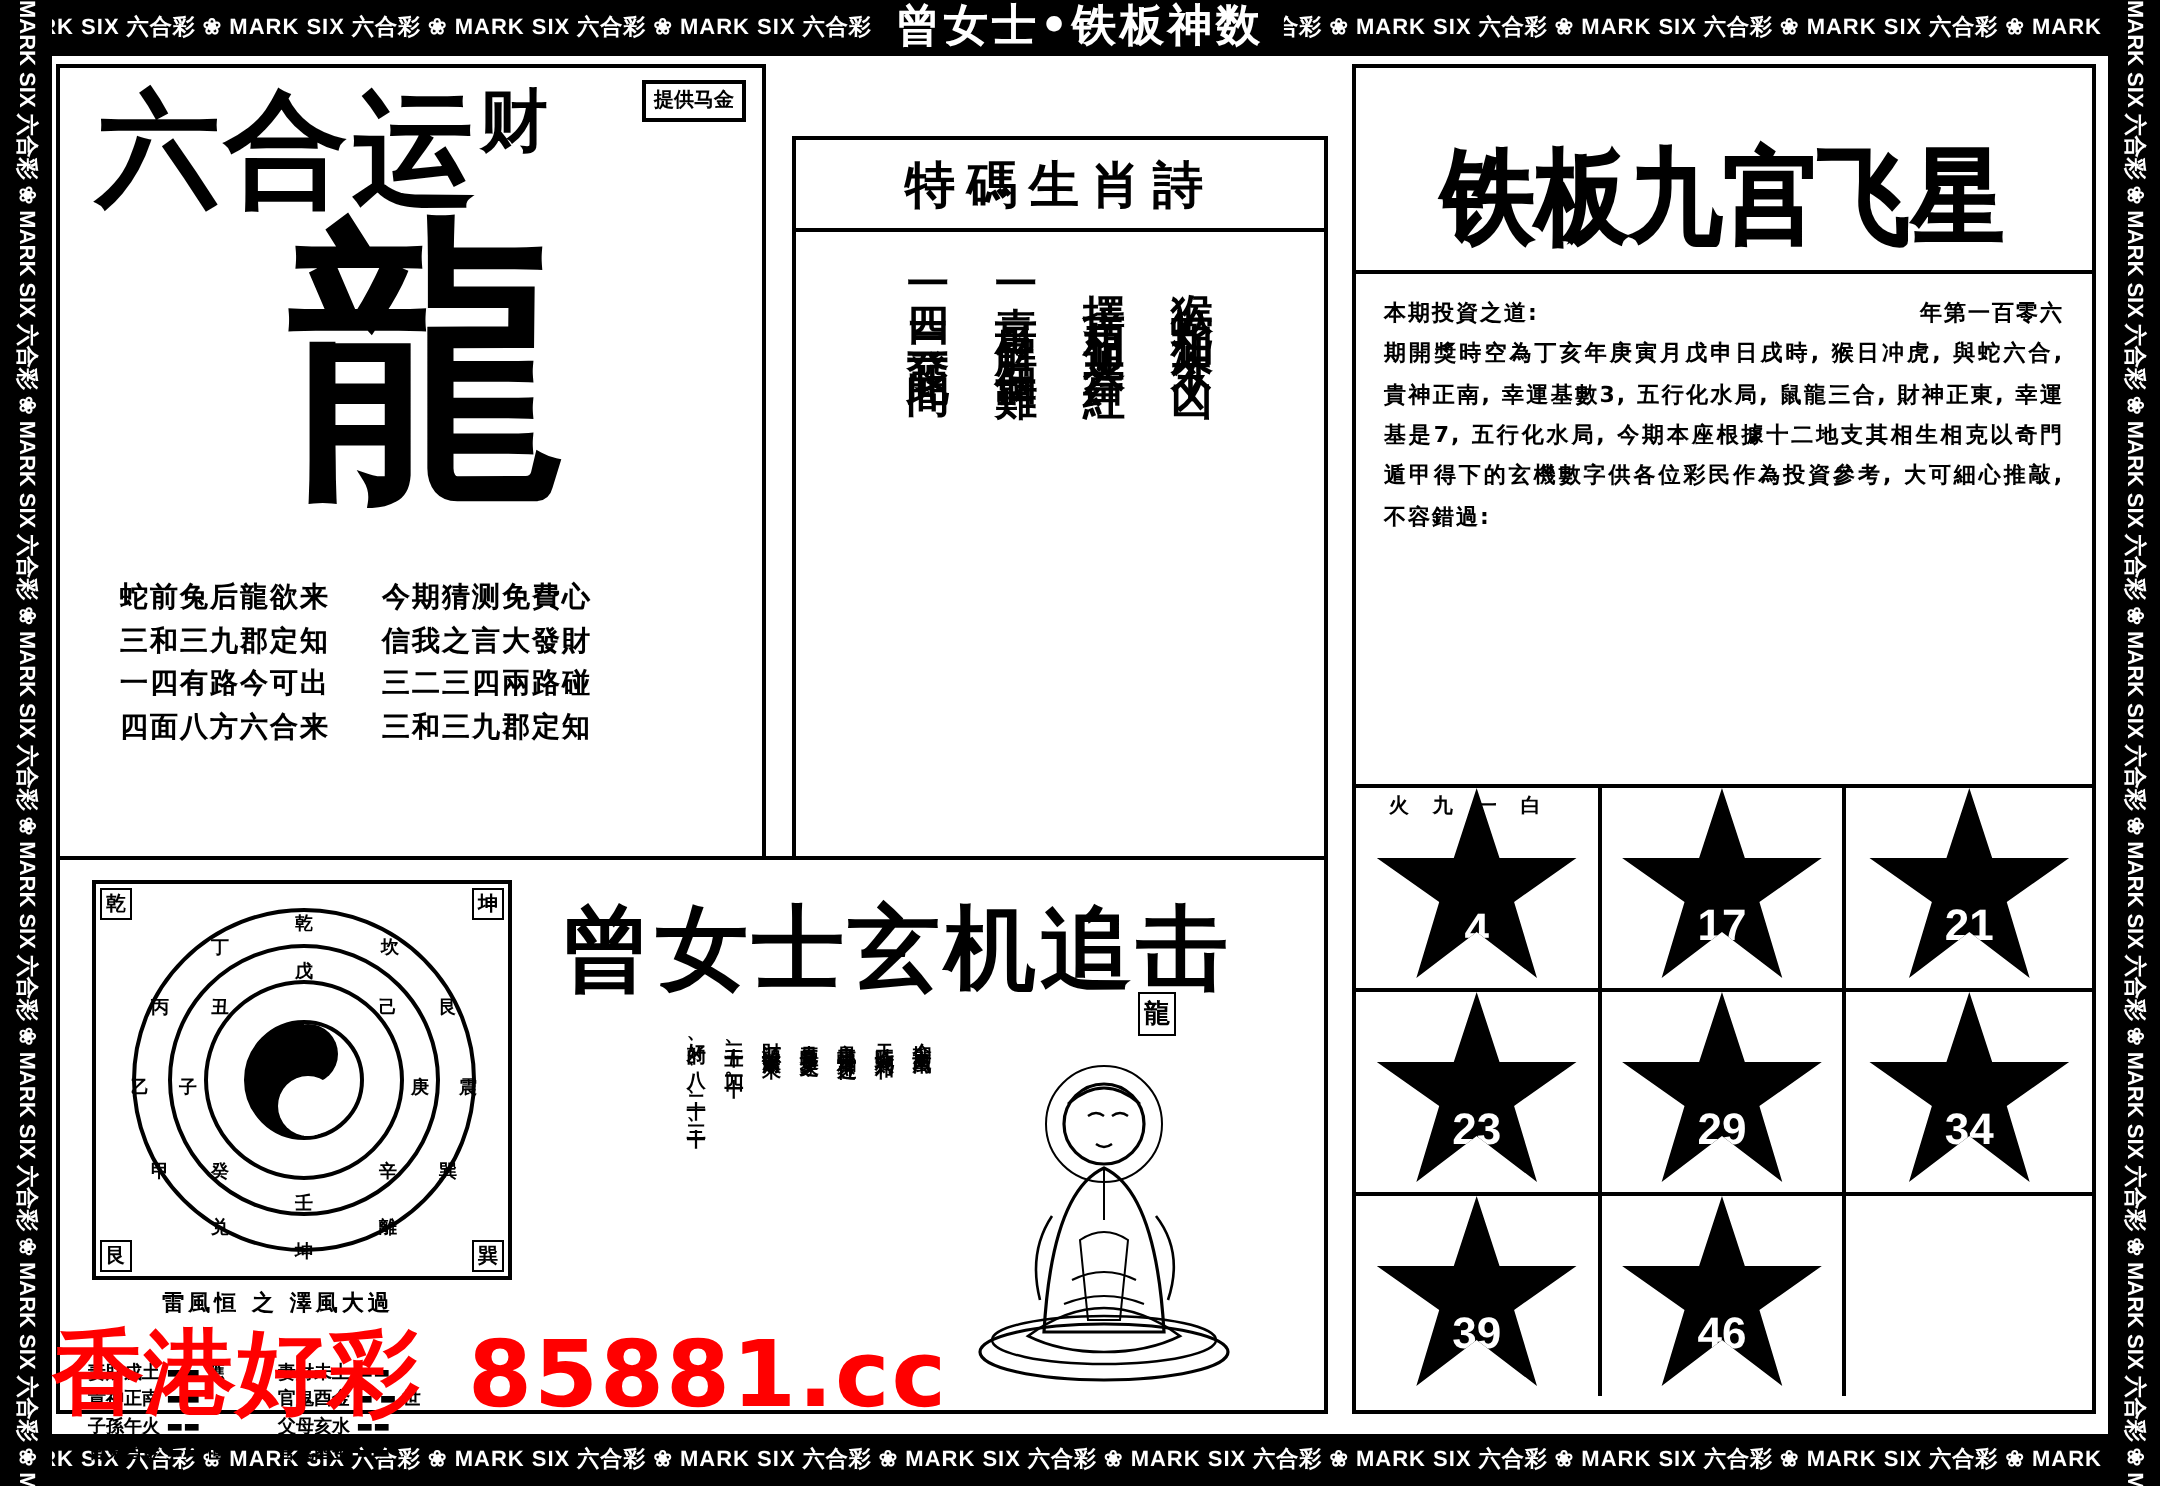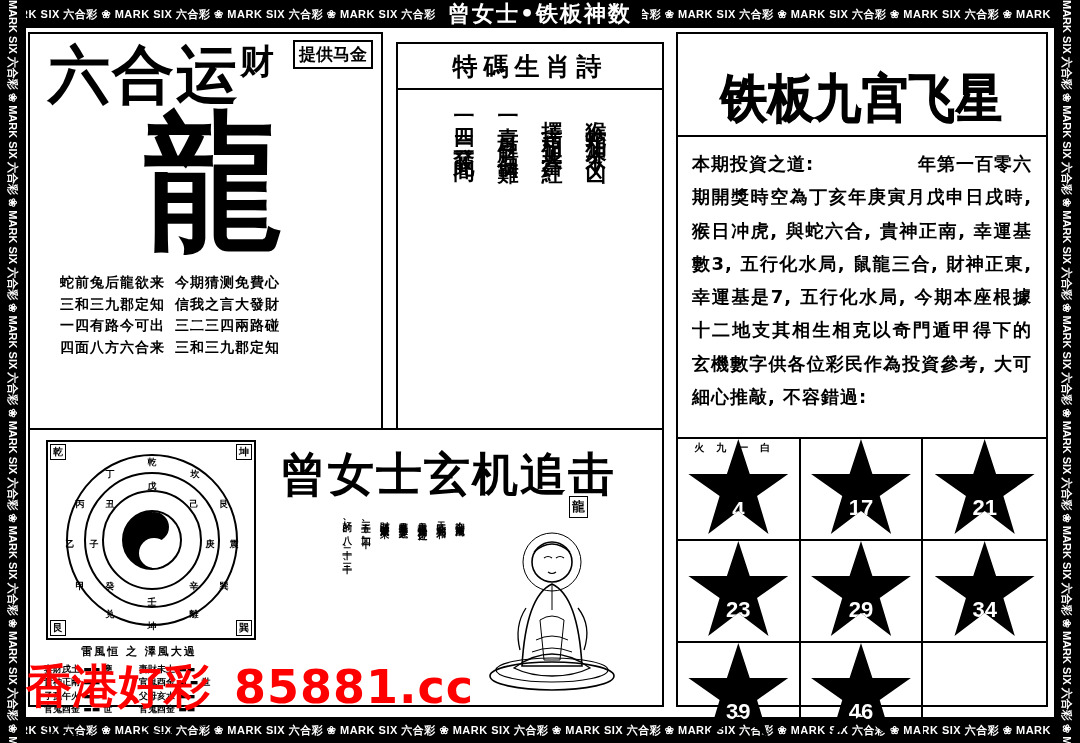--- a/index.html
+++ b/index.html
@@ -86,41 +86,41 @@
   .dragon-char {
     position: absolute; left: 108px; top: 72px;
     font-size: 150px; font-weight: bold;
     font-family: "DejaVu Serif", serif;
     line-height: 1;
     transform: scaleX(0.92);
   }
   .tigong-box {
     position: absolute; right: 8px; top: 6px;
     border: 2px solid #000; padding: 3px 4px;
-    font-size: 17px; font-weight: bold;
+    font-size: 10px; font-weight: bold;
     line-height: 1.1; text-align: center;
     font-family: "DejaVu Sans", sans-serif;
   }
   .verse-wrap {
-    position: absolute; left: 30px; top: 238px;
+    position: absolute; left: 30px; top: 255.0px;
     width: 300px;
-    display: flex; gap: 10px;
+    display: flex; gap: 26px;
     font-size: 14px; font-weight: bold;
     font-family: "DejaVu Sans", sans-serif;
   }
   .verse-col div { line-height: 1.55; white-space: nowrap; letter-spacing: 1px; }
   .panelA-foot {
     position: absolute; left: 0; right: 0; bottom: 10px;
     text-align: center; font-size: 17px; font-weight: bold;
     letter-spacing: 4px;
     font-family: "DejaVu Sans", sans-serif;
   }
 
   
-  #panelB { left: 370px; top: 14px; width: 268px; height: 442px; }
+  #panelB { left: 370px; top: 40px; width: 268px; height: 442px; }
   .panelB-head {
     text-align: center; font-size: 25px; font-weight: bold;
     letter-spacing: 6px; padding: 6px 0 5px;
     border-bottom: 2px solid #000;
     font-family: "DejaVu Sans", sans-serif;
   }
   .poem {
     display: flex; flex-direction: row-reverse;
     justify-content: center; gap: 16px;
     padding: 14px 10px 0;
@@ -146,27 +146,27 @@
   }
   .panelC-title span {
     font-size: 46px; font-weight: bold;
     font-family: "DejaVu Serif", serif;
     letter-spacing: 1px;
     -webkit-text-stroke: 1px #000;
     transform: scaleY(1.12);
   }
   .panelC-text {
     padding: 10px 14px 6px;
-    font-size: 18px;
+    font-size: 11px;
     line-height: 1.85;
     font-weight: bold;
     text-align: justify;
     font-family: "DejaVu Sans", sans-serif;
     letter-spacing: 1px;
-    height: 300px;
+    height: 255px;
   }
   .panelC-text .firstline { display: flex; justify-content: space-between; }
 
   .star-grid {
     border-top: 2px solid #000;
     display: grid;
     grid-template-columns: 1fr 1fr 1fr;
     grid-template-rows: 1fr 1fr 1fr;
     height: 297px;
   }
@@ -245,21 +245,21 @@
   .bagua-corner {
     position: absolute; font-size: 10px; font-weight: bold;
     border: 1px solid #000; padding: 0 2px;
   }
 
   .hexinfo {
     position: absolute; left: 14px; top: 214px;
     font-size: 9px; font-weight: bold; line-height: 1.5;
     font-family: "DejaVu Sans", sans-serif;
   }
-  .hexinfo .hx-title { text-align: center; font-size: 11px; margin-bottom: 2px; letter-spacing: 2px; }
+  .hexinfo .hx-title { text-align: center; font-size: 11px; margin-bottom: 20px; letter-spacing: 2px; }
   .hx-row { display: flex; gap: 0; }
   .hx-col { width: 95px; }
 
   .zeng-title {
     position: absolute; left: 250px; top: 14px;
     font-size: 46px; font-weight: bold;
     font-family: "DejaVu Serif", serif;
     letter-spacing: 2px;
     white-space: nowrap;
   }

